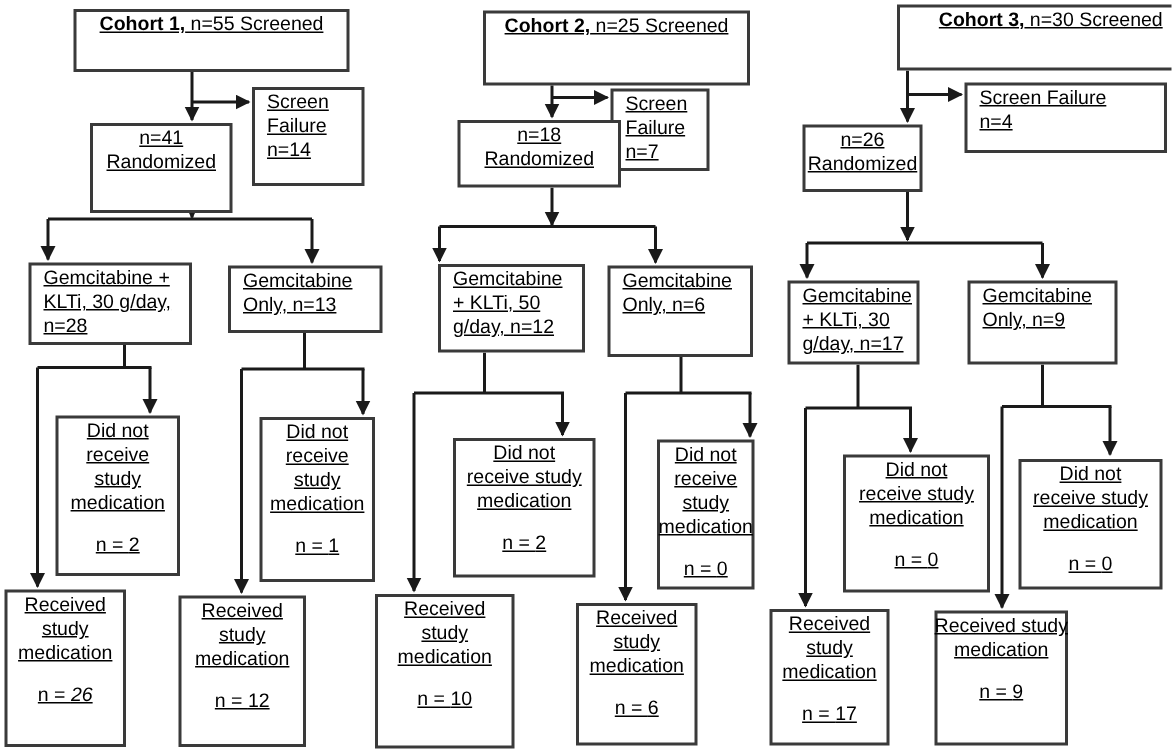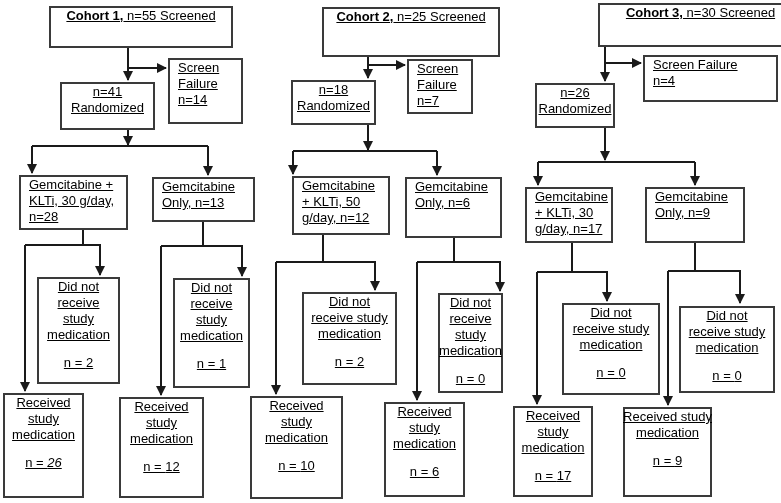--- a/index.html
+++ b/index.html
@@ -85,21 +85,21 @@
       <line x1="668" y1="271" x2="668" y2="405" marker-end="url(#arr)"></line>
     </g>
   </svg>
 
   <div class="box c" style="left:49px;top:6px;width:184px;height:42px">
     <div><span class="bold">Cohort 1,</span><span> n=55 Screened</span></div>
   </div>
   <div class="box l" style="left:168px;top:58px;width:75px;height:66px">
     <div>Screen<br>Failure<br>n=14</div>
   </div>
-  <div class="box c" style="left:60px;top:82px;width:95px;height:48px">
+  <div class="box c" style="left:60px;top:82px;width:95px;height:60px">
     <div>n=41<br>Randomized</div>
   </div>
   <div class="box l" style="left:19px;top:175px;width:109px;height:55px">
     <div>Gemcitabine +<br>KLTi, 30 g/day,<br>n=28</div>
   </div>
   <div class="box l" style="left:152px;top:177px;width:103px;height:45px">
     <div>Gemcitabine<br>Only, n=13</div>
   </div>
   <div class="box c" style="left:37px;top:277px;width:83px;height:107px">
     <div>Did not<br>receive<br>study<br>medication</div>
@@ -117,21 +117,21 @@
     <div>Received<br>study<br>medication</div>
     <div class="nline"><span>n = </span><span>12</span></div>
   </div>
 
   <div class="box c" style="left:322px;top:7px;width:178px;height:50px">
     <div><span class="bold">Cohort 2,</span><span> n=25 Screened</span></div>
   </div>
   <div class="box l" style="left:407px;top:59px;width:66px;height:55px">
     <div>Screen<br>Failure<br>n=7</div>
   </div>
-  <div class="box c" style="left:291px;top:80px;width:85px;height:45px">
+  <div class="box c" style="left:305px;top:80px;width:109px;height:45px">
     <div>n=18<br>Randomized</div>
   </div>
   <div class="box l" style="left:292px;top:176px;width:98px;height:59px">
     <div>Gemcitabine<br>+ KLTi, 50<br>g/day, n=12</div>
   </div>
   <div class="box l" style="left:405px;top:177px;width:97px;height:61px">
     <div>Gemcitabine<br>Only, n=6</div>
   </div>
   <div class="box c" style="left:302px;top:292px;width:95px;height:93px">
     <div>Did not<br>receive study<br>medication</div>

